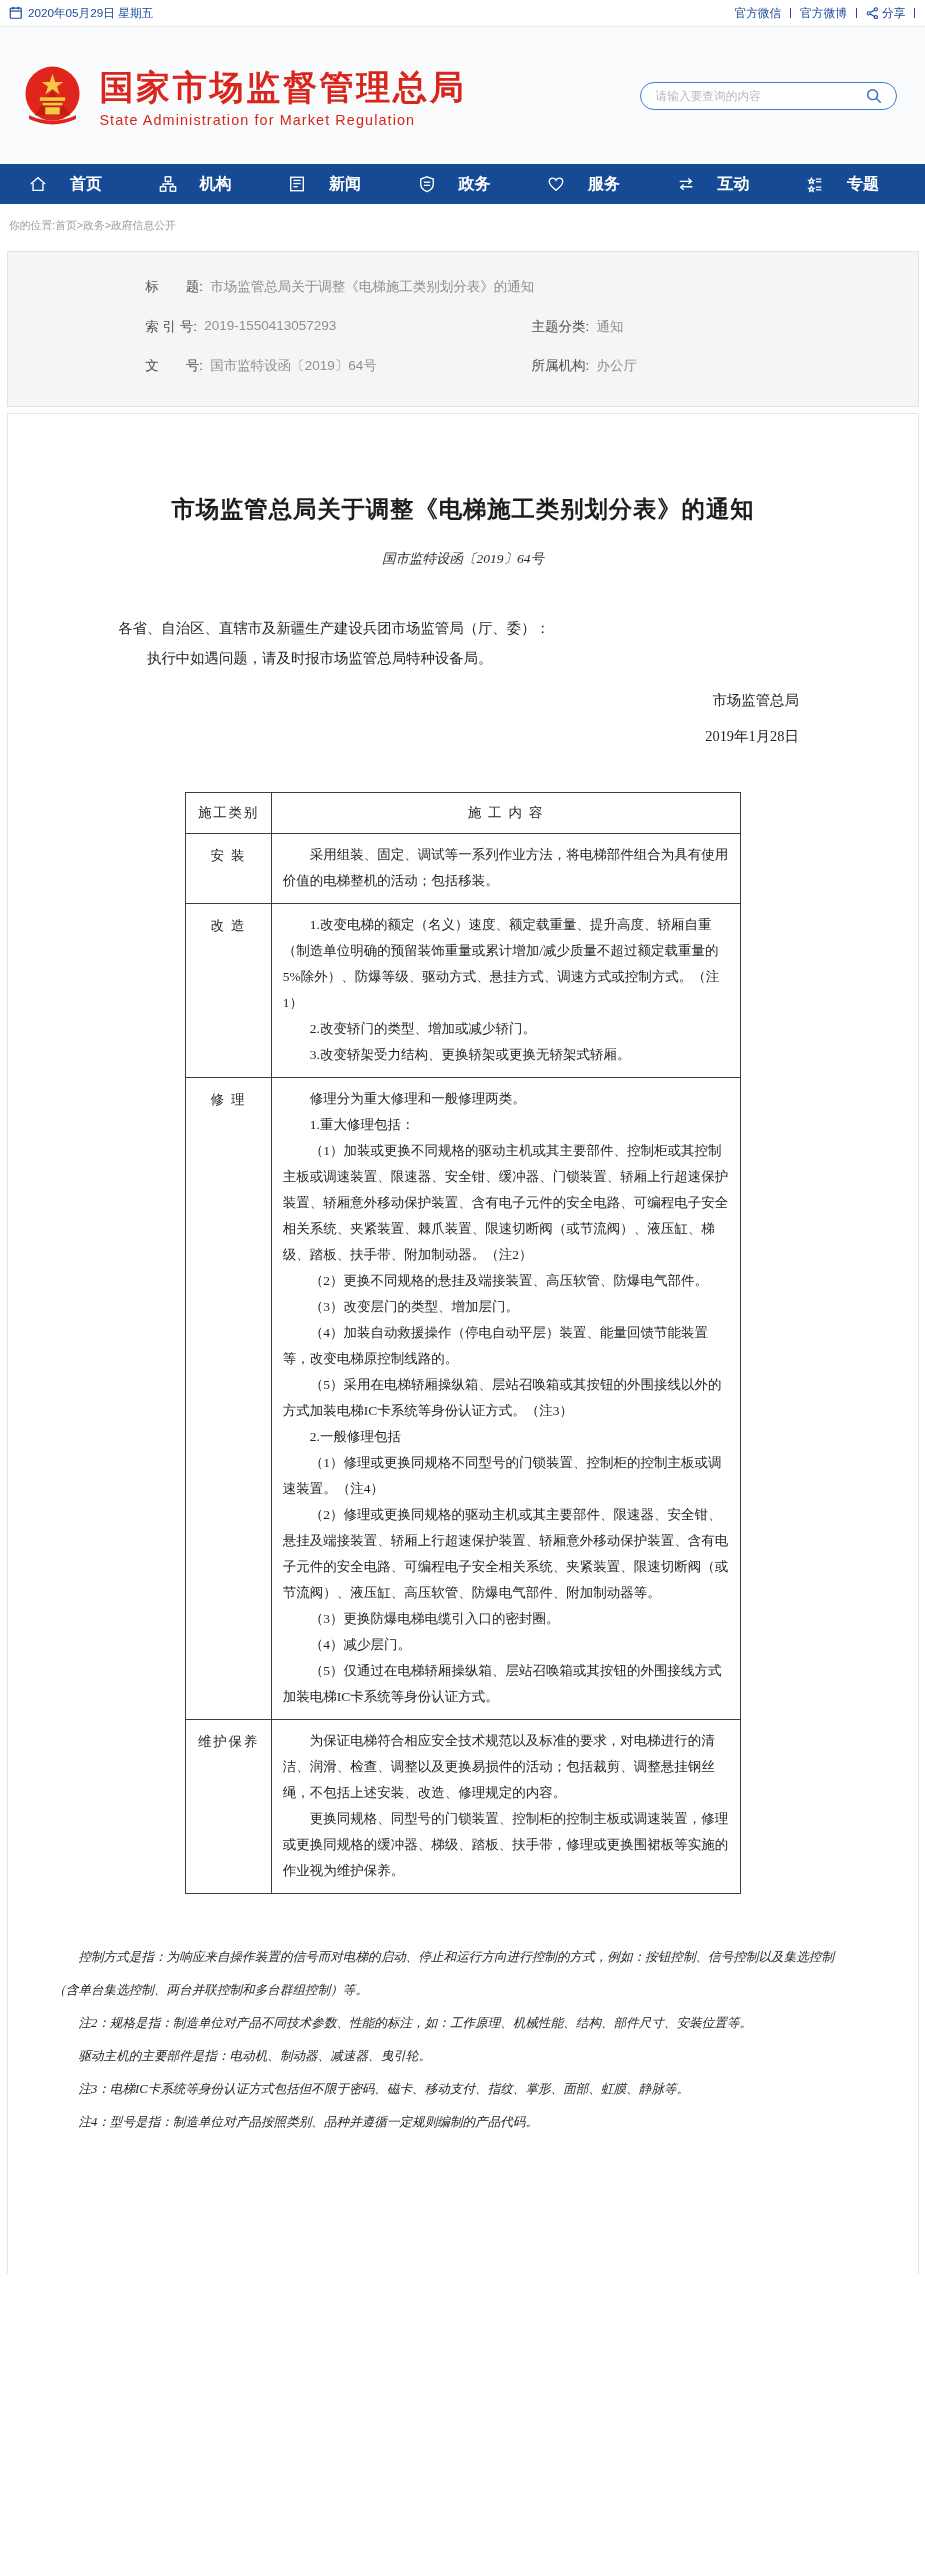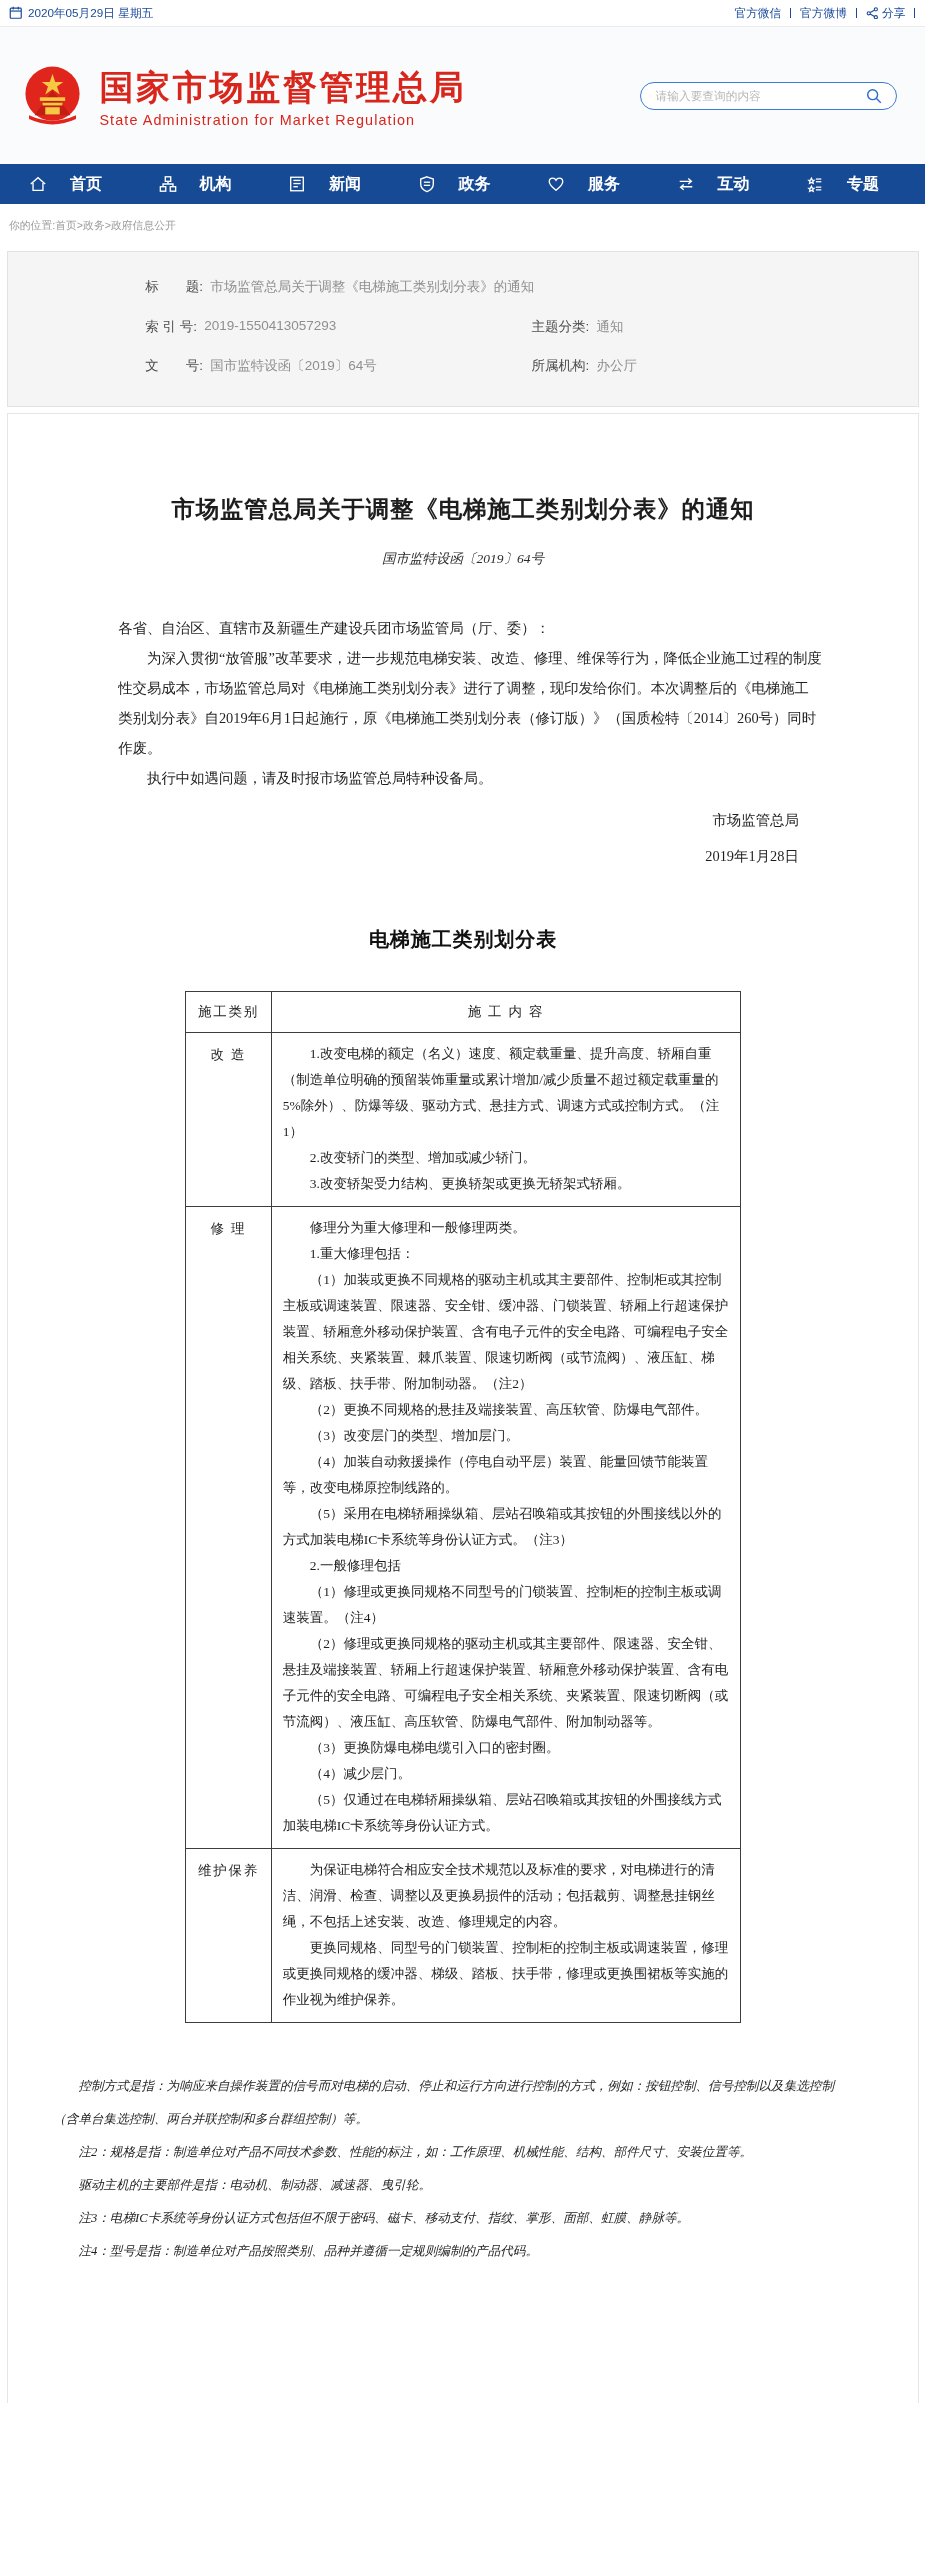--- a/index.html
+++ b/index.html
@@ -216,37 +216,41 @@
       <span class="meta-value">办公厅</span>
     </div>
   </div>
 </div>
 
 <div class="doc">
   <div class="doc-title">市场监管总局关于调整《电梯施工类别划分表》的通知</div>
   <div class="doc-no">国市监特设函〔2019〕64号</div>
   <div class="doc-body">
     <p>各省、自治区、直辖市及新疆生产建设兵团市场监管局（厅、委）：</p>
-    <p class="ind">为深入贯彻“放管服”改革要求，进一步规范电梯安装、改造、修理、维保等行为，降低企业施工过程的制度性交易成本，市场监管总局对《电梯施工类别划分表》进行了调整，现印发给你们。本次调整后的《电梯施工类别划分表》自2019年6月1日起施行，原《电梯施工类别划分表（修订版）》（国质检特〔2014〕260号）同时作废。</p>
     <p class="ind">执行中如遇问题，请及时报市场监管总局特种设备局。</p>
   </div>
   <div class="sign">
     <div>市场监管总局</div>
     <div>2019年1月28日</div>
   </div>
 
-  <div class="table-title">电梯施工类别划分表</div>
   <table class="cls">
     <thead>
       <tr>
         <th style="width:86px;">施工类别</th>
         <th>施 工 内 容</th>
       </tr>
     </thead>
     <tbody>
+        <tr>
+          <td class="cat">安 装</td>
+          <td class="content">
+            <p>采用组装、固定、调试等一系列作业方法，将电梯部件组合为具有使用价值的电梯整机的活动；包括移装。</p>
+          </td>
+        </tr>
         <tr>
           <td class="cat">改 造</td>
           <td class="content">
             <p>1.改变电梯的额定（名义）速度、额定载重量、提升高度、轿厢自重（制造单位明确的预留装饰重量或累计增加/减少质量不超过额定载重量的5%除外）、防爆等级、驱动方式、悬挂方式、调速方式或控制方式。（注1）</p>
             <p>2.改变轿门的类型、增加或减少轿门。</p>
             <p>3.改变轿架受力结构、更换轿架或更换无轿架式轿厢。</p>
           </td>
         </tr>
         <tr>
           <td class="cat">修 理</td>

